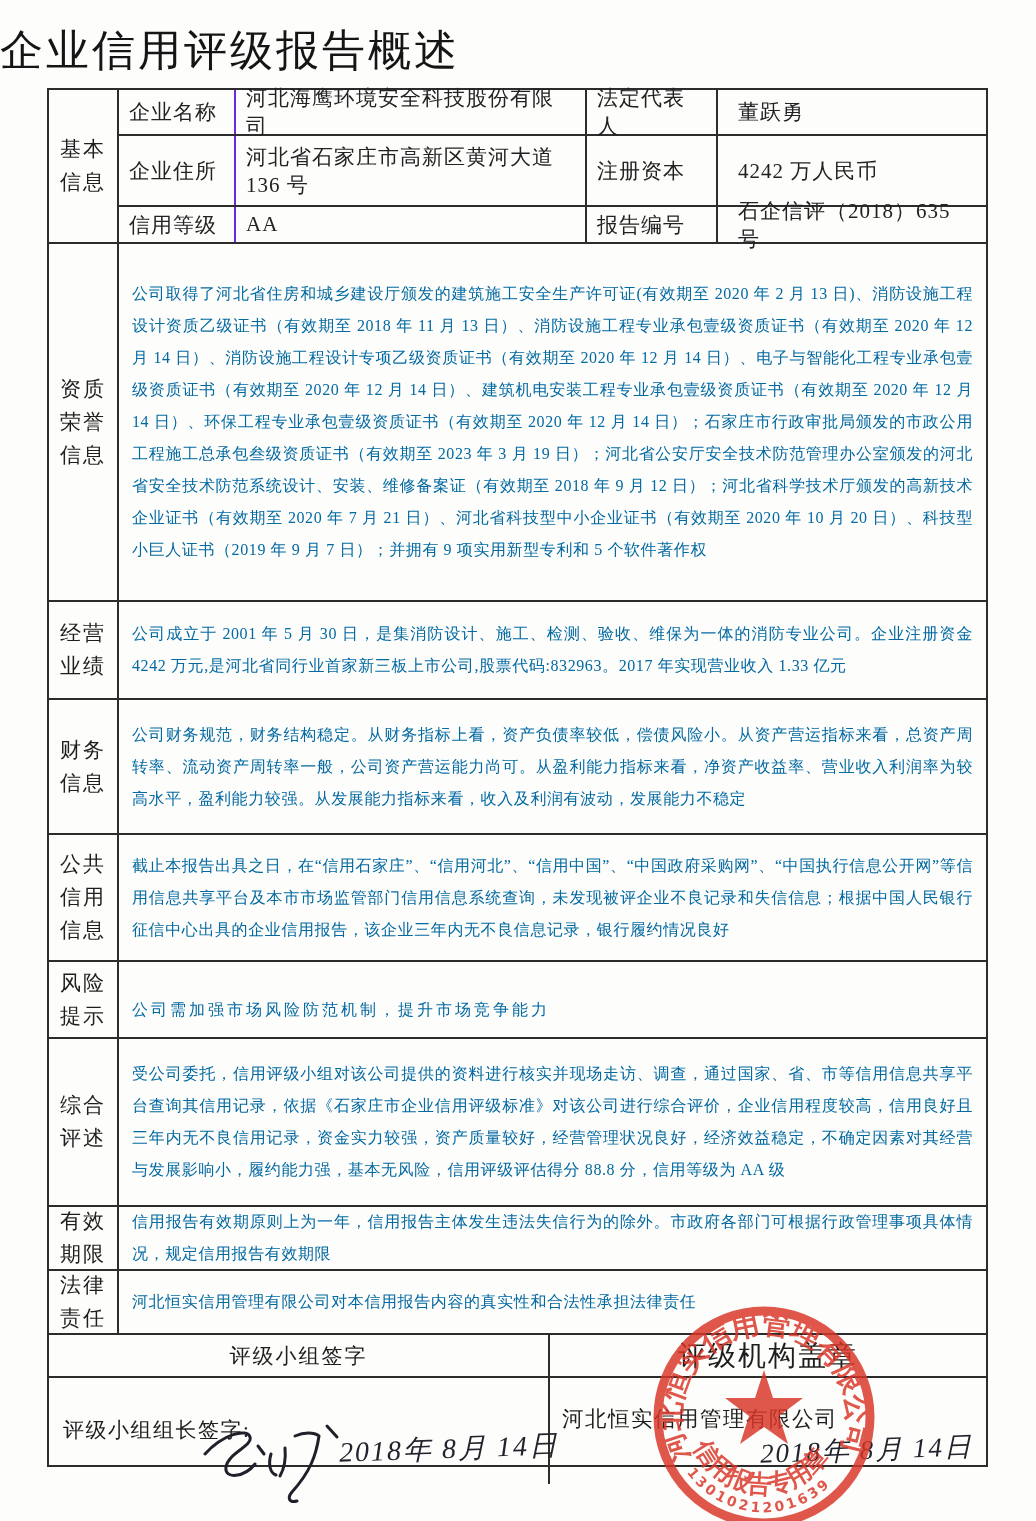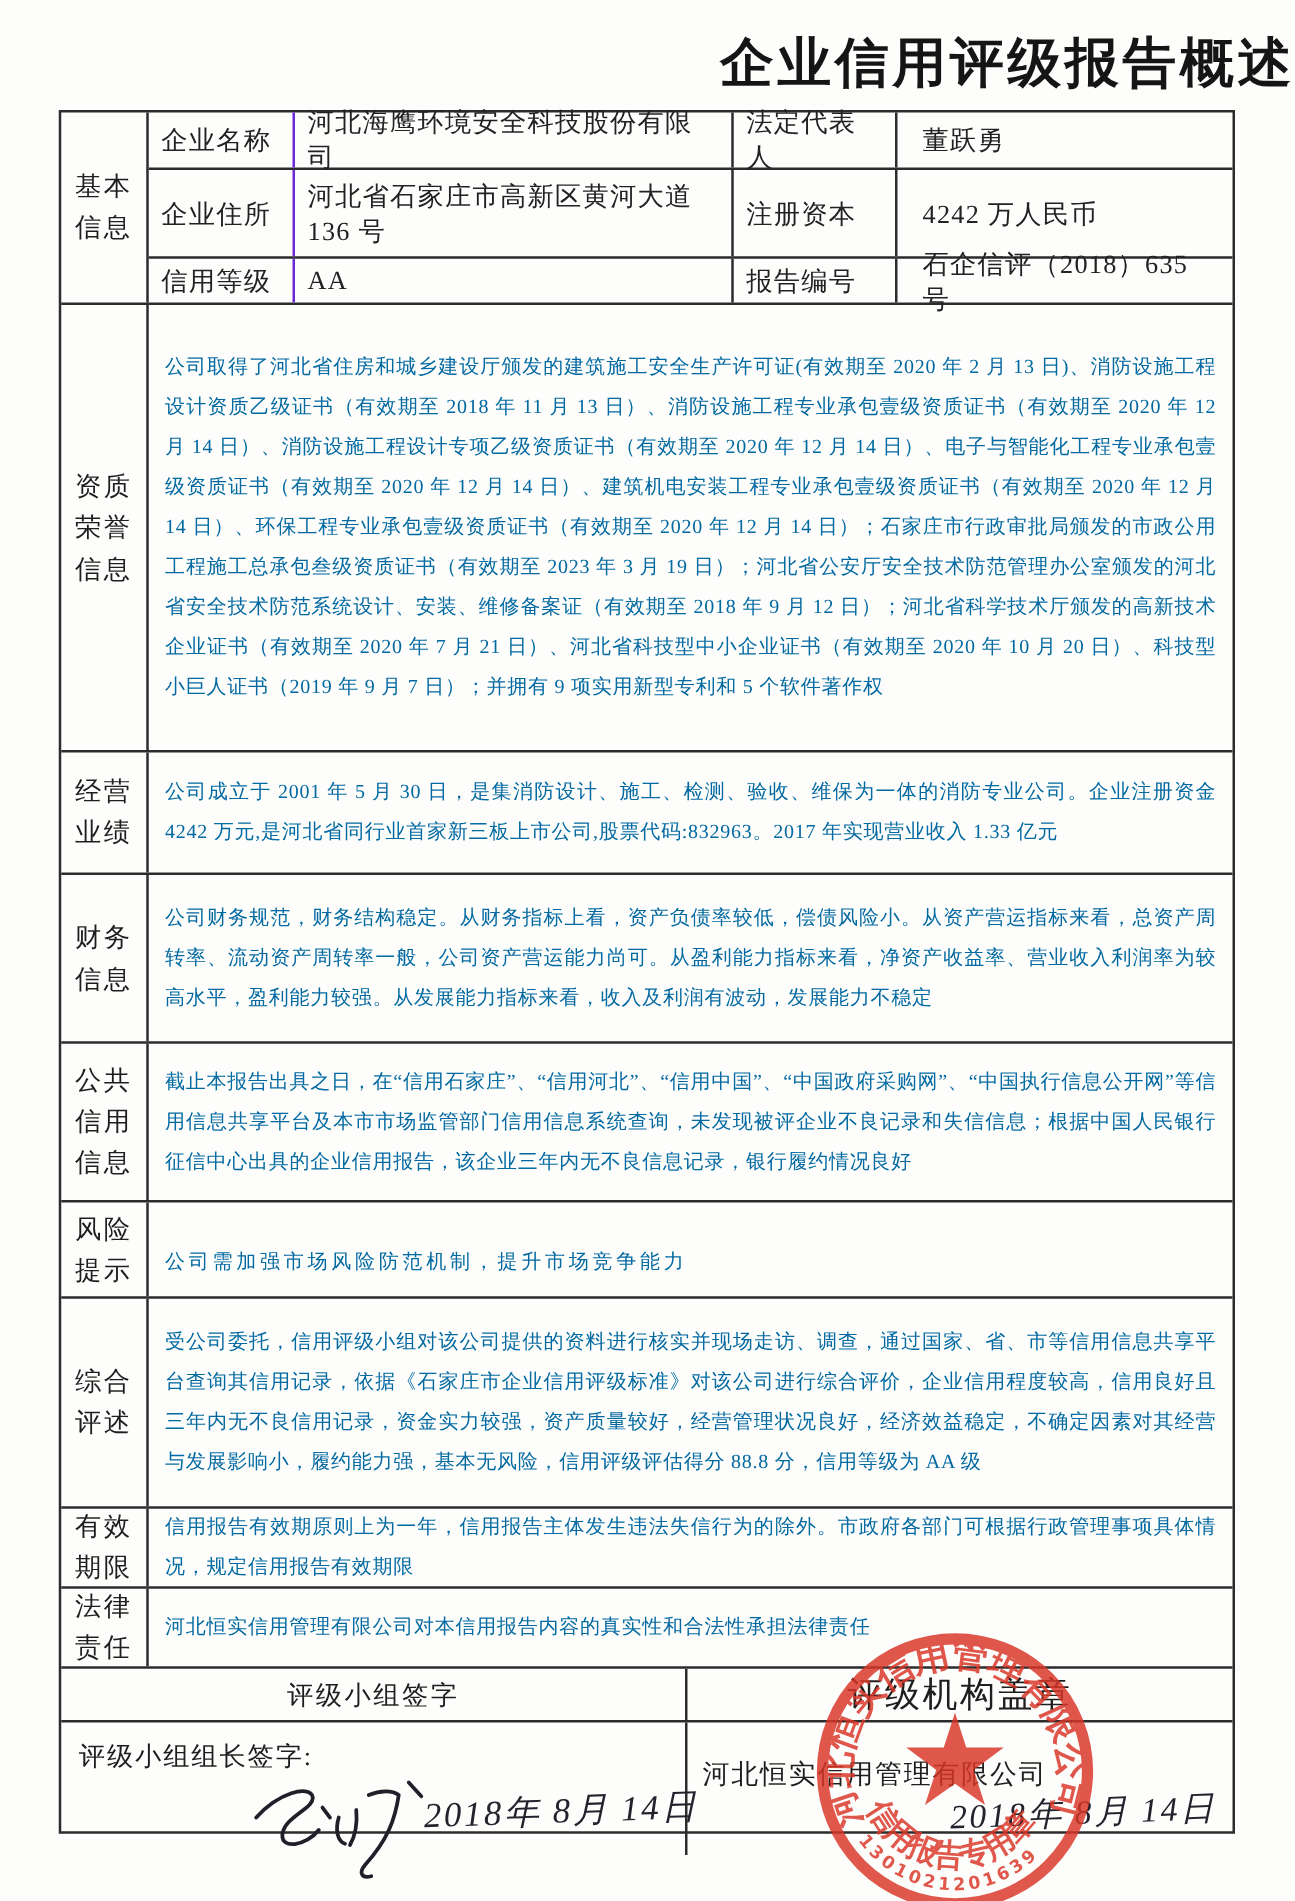--- a/index.html
+++ b/index.html
@@ -1,19 +1,19 @@
 <!DOCTYPE html>
 <html><head>
 <meta charset="utf-8">
 <style>
   html,body{margin:0;padding:0;background:#e9e9e9;}
   .page{position:relative;width:1036px;height:1521px;background:#fdfdfc;overflow:hidden;
         font-family:"Liberation Serif","DejaVu Serif",serif;color:#1e1e1e;}
-  .title{position:absolute;top:22px;left:0;width:100%;text-align:right;
-         font-size:43px;font-weight:bold;letter-spacing:3px;color:#151515;}
+  .title{position:absolute;top:22px;left:0;width:100%;text-align:left;
+         font-size:43px;font-weight:normal;letter-spacing:3px;color:#151515;}
   .tbl{position:absolute;left:47px;top:88px;width:941px;height:1379px;
        border:2px solid #2c2c2c;box-sizing:border-box;background:transparent;}
   .block{display:flex;box-sizing:border-box;border-bottom:2px solid #2c2c2c;}
   .rowhdr{width:70px;box-sizing:border-box;border-right:2px solid #2c2c2c;
           display:flex;align-items:center;justify-content:center;text-align:center;
           font-size:21px;line-height:33px;}
   .rowhdr .vh{display:inline-block;width:46px;letter-spacing:2px;}
   .content{flex:1;box-sizing:border-box;display:flex;align-items:center;}
   .para{margin:0;padding:2px 13px;font-size:16px;line-height:32px;letter-spacing:0.6px;
         text-align:justify;color:#0369a1;}
@@ -34,21 +34,21 @@
   .c-v2{flex:1;margin-left:10px;}
   
   .signhdr{display:flex;box-sizing:border-box;border-bottom:2px solid #2c2c2c;}
   .sh-left{width:501px;box-sizing:border-box;border-right:2px solid #2c2c2c;
            display:flex;align-items:center;justify-content:center;font-size:21px;letter-spacing:2px;}
   .sh-right{flex:1;display:flex;align-items:center;justify-content:center;
             font-size:28px;letter-spacing:2px;}
   .signrow{display:flex;box-sizing:border-box;}
   .sr-left{width:501px;box-sizing:border-box;border-right:2px solid #2c2c2c;position:relative;}
   .sr-right{flex:1;position:relative;}
-  .leader-label{position:absolute;left:14px;top:13px;font-size:21px;letter-spacing:1.5px;}
+  .leader-label{position:absolute;left:14px;top:38px;font-size:21px;letter-spacing:1.5px;}
   .org-name{position:absolute;left:12px;top:26px;font-size:21.5px;letter-spacing:1.5px;}
   .hand-date{position:absolute;font-size:28px;color:#23232d;white-space:nowrap;
              font-style:italic;letter-spacing:2px;transform:rotate(-2deg);}
   .hd-left{left:290px;top:52px;}
   .hd-right{left:210px;top:54px;font-size:27px;}
   .sig-svg{position:absolute;left:146px;top:44px;overflow:visible;z-index:2;}
   .stamp{position:absolute;left:645px;top:1298px;z-index:5;opacity:0.83;}
 </style>
 </head>
 <body>

